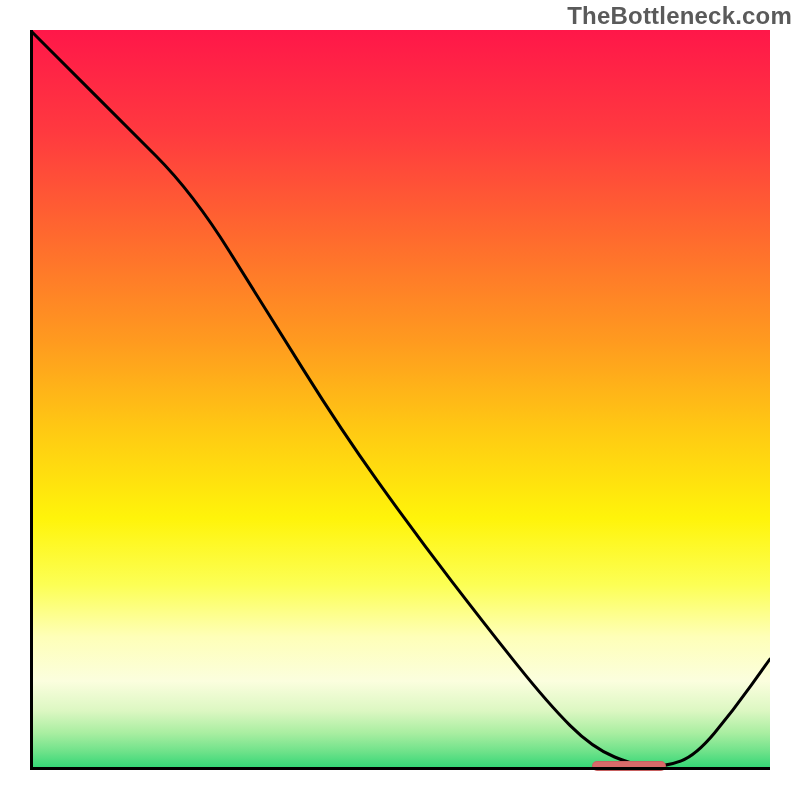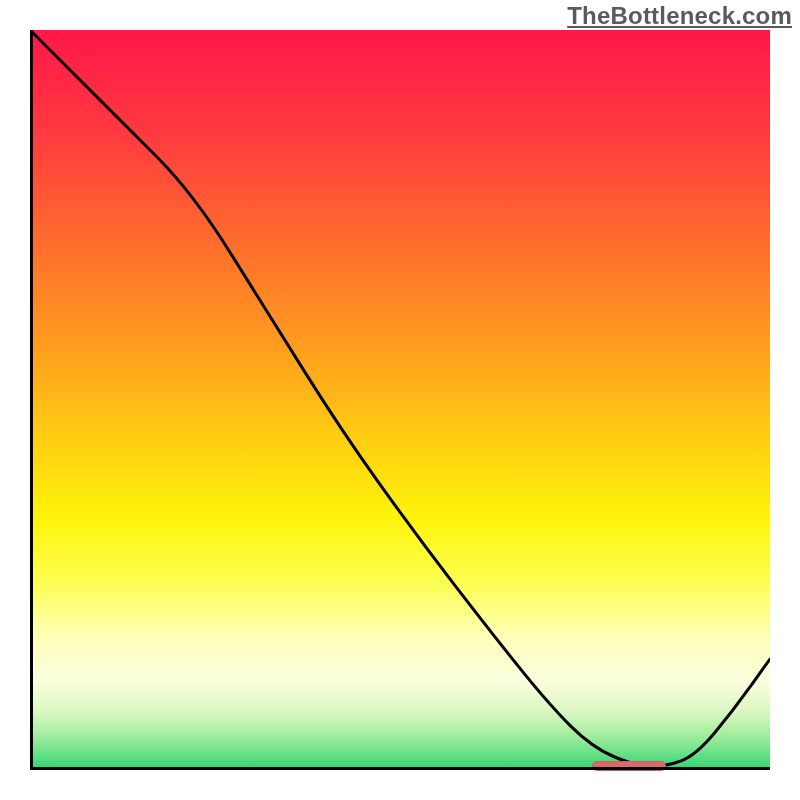--- a/index.html
+++ b/index.html
@@ -18,21 +18,20 @@
   }
   .watermark {
     position: absolute;
     top: 2px;
     right: 8px;
     font-size: 24px;
     font-weight: 600;
     color: #5a5a5a;
     letter-spacing: 0.2px;
     user-select: none;
-    text-decoration: underline;
   }
   .plot {
     position: absolute;
     left: 30px;
     top: 30px;
     width: 740px;
     height: 740px;
   }
   .gradient {
     position: absolute;

